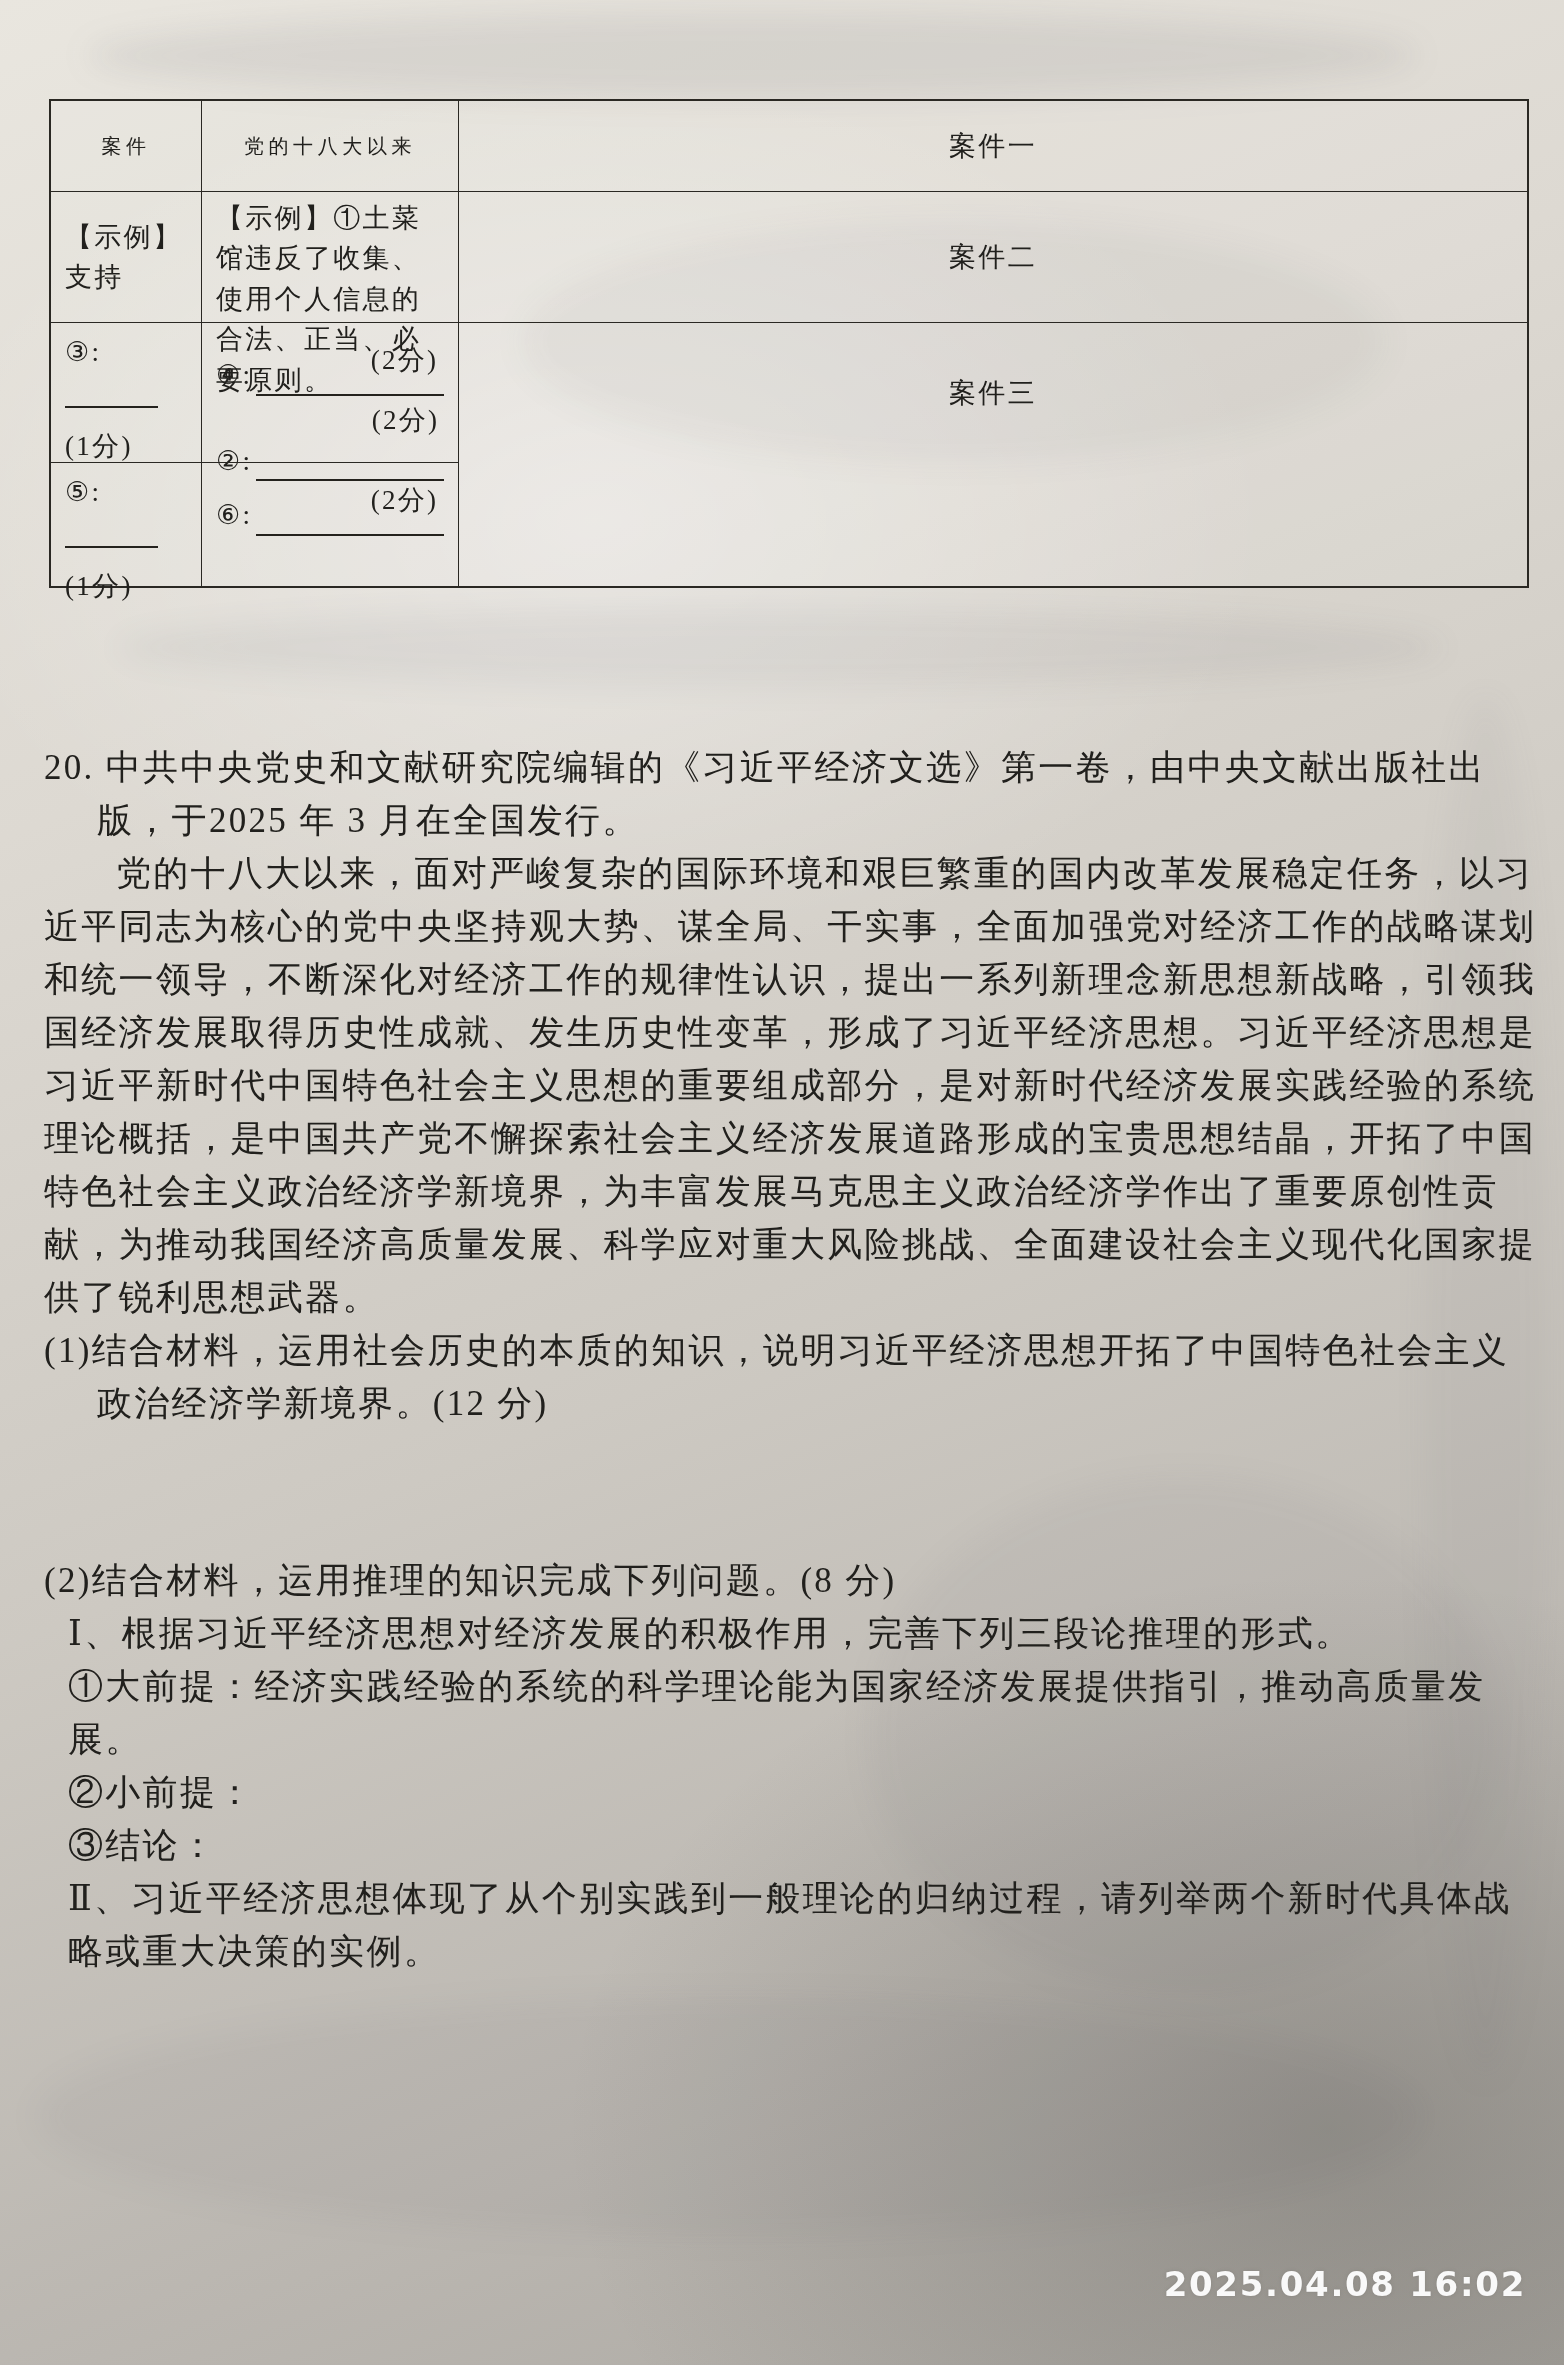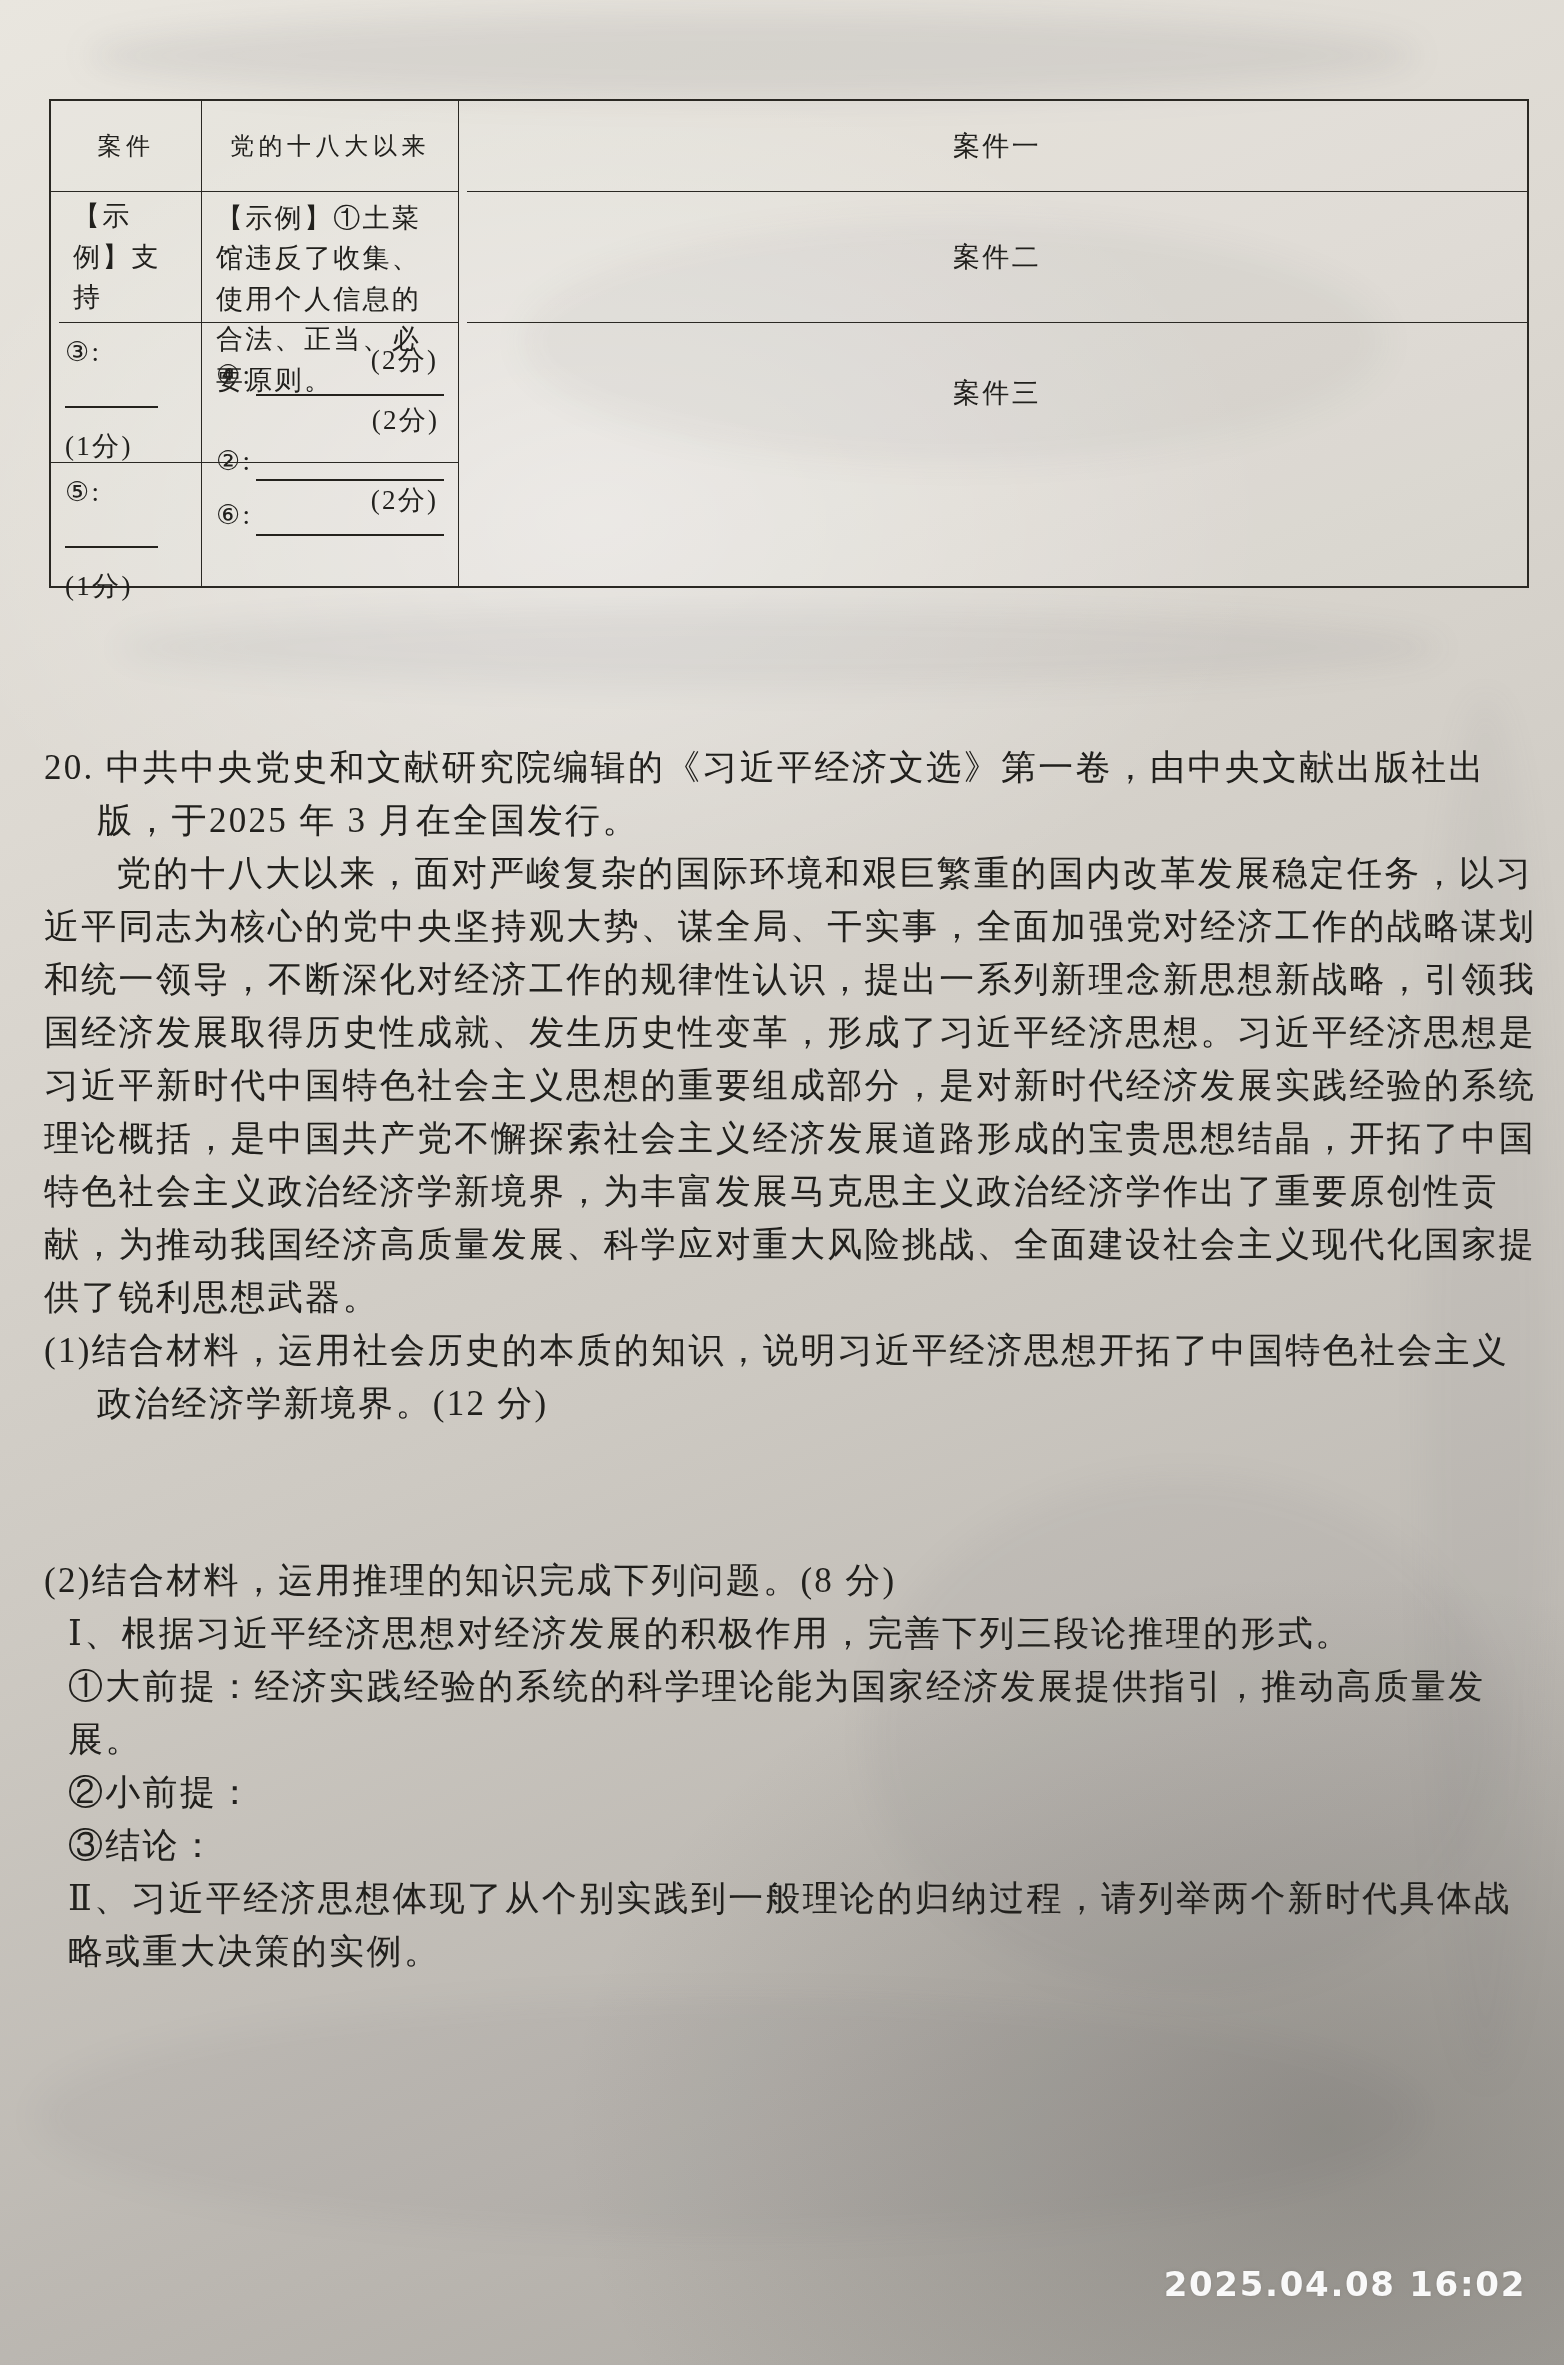--- a/index.html
+++ b/index.html
@@ -37,22 +37,22 @@
     background:rgba(255,255,255,0.07);
   }
   .jtable .cell{
     border-right:1.7px solid #2a2823;border-bottom:1.7px solid #2a2823;
     display:flex;flex-direction:column;justify-content:flex-start;
     padding:5.8px 14px;box-sizing:border-box;
     font-size:27px;letter-spacing:2.3px;line-height:1.5;
   }
   .jtable .cell:nth-child(3n){border-right:none;}
   .jtable .cell.last-row{border-bottom:none;}
-  .jtable .hcell{align-items:center;justify-content:center;font-size:24px;letter-spacing:4.6px;padding:1px;}
-  .jtable .ccase{align-items:center;justify-content:center;margin-left:8px;}
+  .jtable .hcell{align-items:center;justify-content:center;font-size:20px;letter-spacing:4.6px;padding:1px;}
+  .jtable .ccase{align-items:center;justify-content:center;}
   .blank{display:inline-block;border-bottom:2.3px solid #24221d;height:1.05em;vertical-align:baseline;}
   .blank.grow{flex:1 1 auto;}
   .reason-cell{justify-content:flex-start;padding-top:15px;position:relative;}
   .reason-score{text-align:right;padding-right:4.6px;}
   .blank-row{display:flex;align-items:flex-end;gap:3.5px;}
   .score-abs{position:absolute;top:17.3px;right:19.7px;}
   .mid-blank-row{display:flex;align-items:flex-end;margin-top:26.6px;}
   .verdict-blank .short{width:93px;}
   .verdict-blank div{line-height:1.75;}
 

